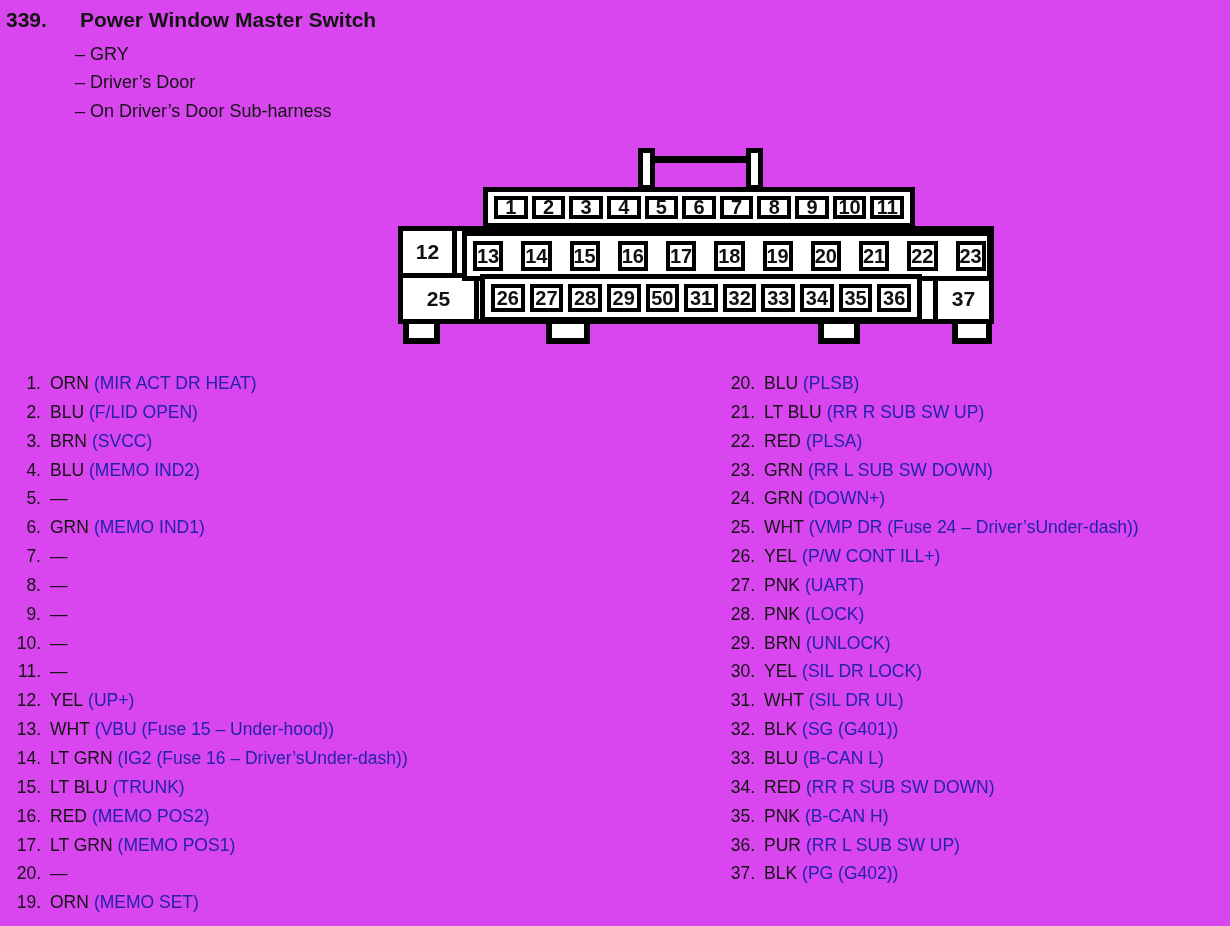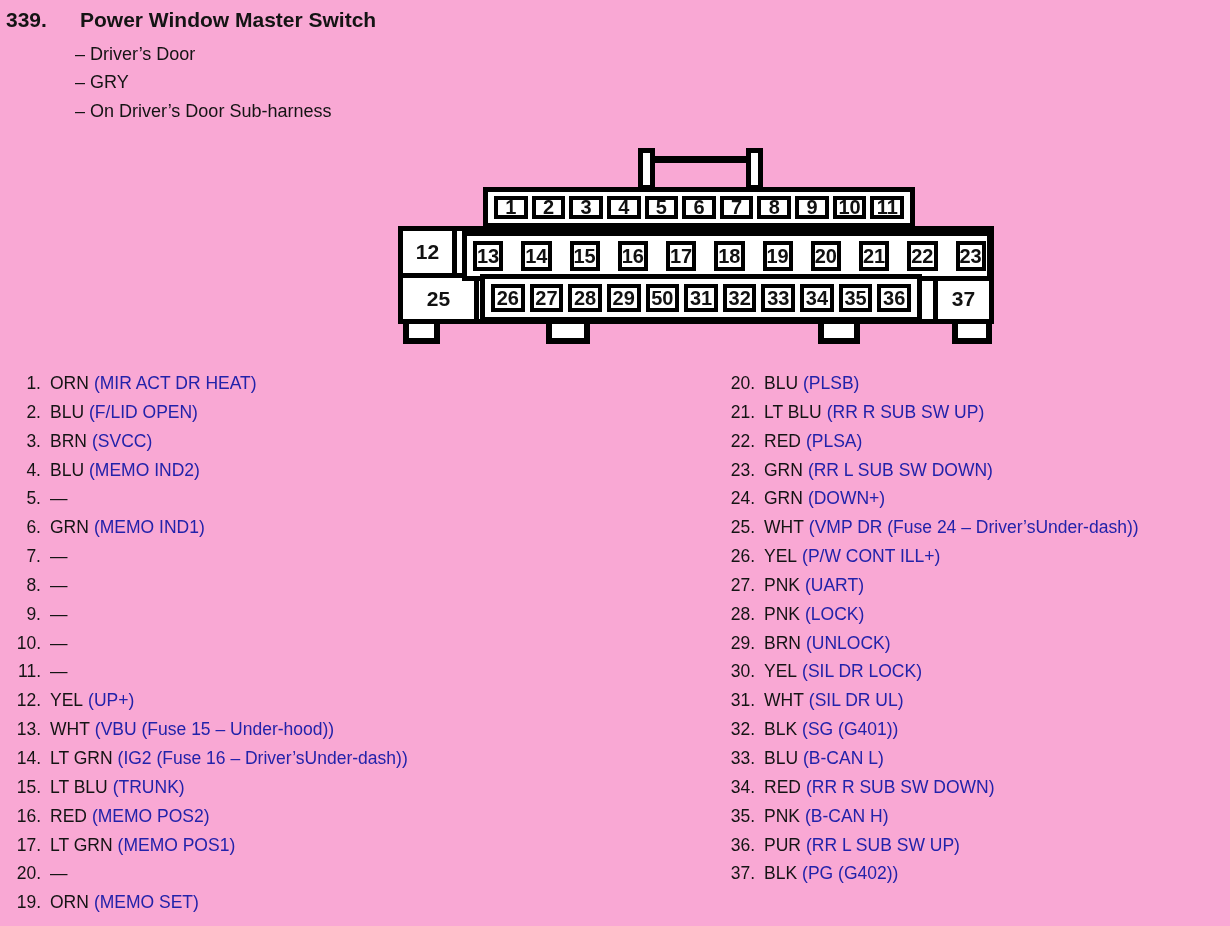--- a/index.html
+++ b/index.html
@@ -1,19 +1,19 @@
 <!DOCTYPE html>
 <html><head>
 <meta charset="utf-8">
 <style>
   html,body{margin:0;padding:0;background:#ffffff;}
   .page{
     position:relative;
     width:1230px;height:926px;
-    background:#f9a8d4;
+    background:#d946ef;
     font-family:"Liberation Sans", sans-serif;
     color:#141414;
     overflow:hidden;
   }
   
   .header{position:absolute;left:6px;top:8px;white-space:nowrap;}
   .title-num{display:inline-block;width:74px;font-size:21px;font-weight:bold;}
   .title-text{font-size:21px;font-weight:bold;}
   .subtitles{position:absolute;left:75px;top:40px;font-size:18px;}
   .subtitle{height:28.3px;line-height:28.3px;white-space:nowrap;}
@@ -71,22 +71,22 @@
 </head>
 <body>
 
 <div class="page">
 
   <div class="header">
     <span class="title-num">339.</span><span class="title-text">Power Window Master Switch</span>
   </div>
 
   <div class="subtitles" id="subtitles">
+      <div class="subtitle">– GRY</div>
       <div class="subtitle">– Driver’s Door</div>
-      <div class="subtitle">– GRY</div>
       <div class="subtitle">– On Driver’s Door Sub-harness</div>
     </div>
 
   <div class="connector">
     <div class="latch-post left"></div>
     <div class="latch-post right"></div>
     <div class="latch-bar"></div>
 
     <div class="conn-body"></div>
 

